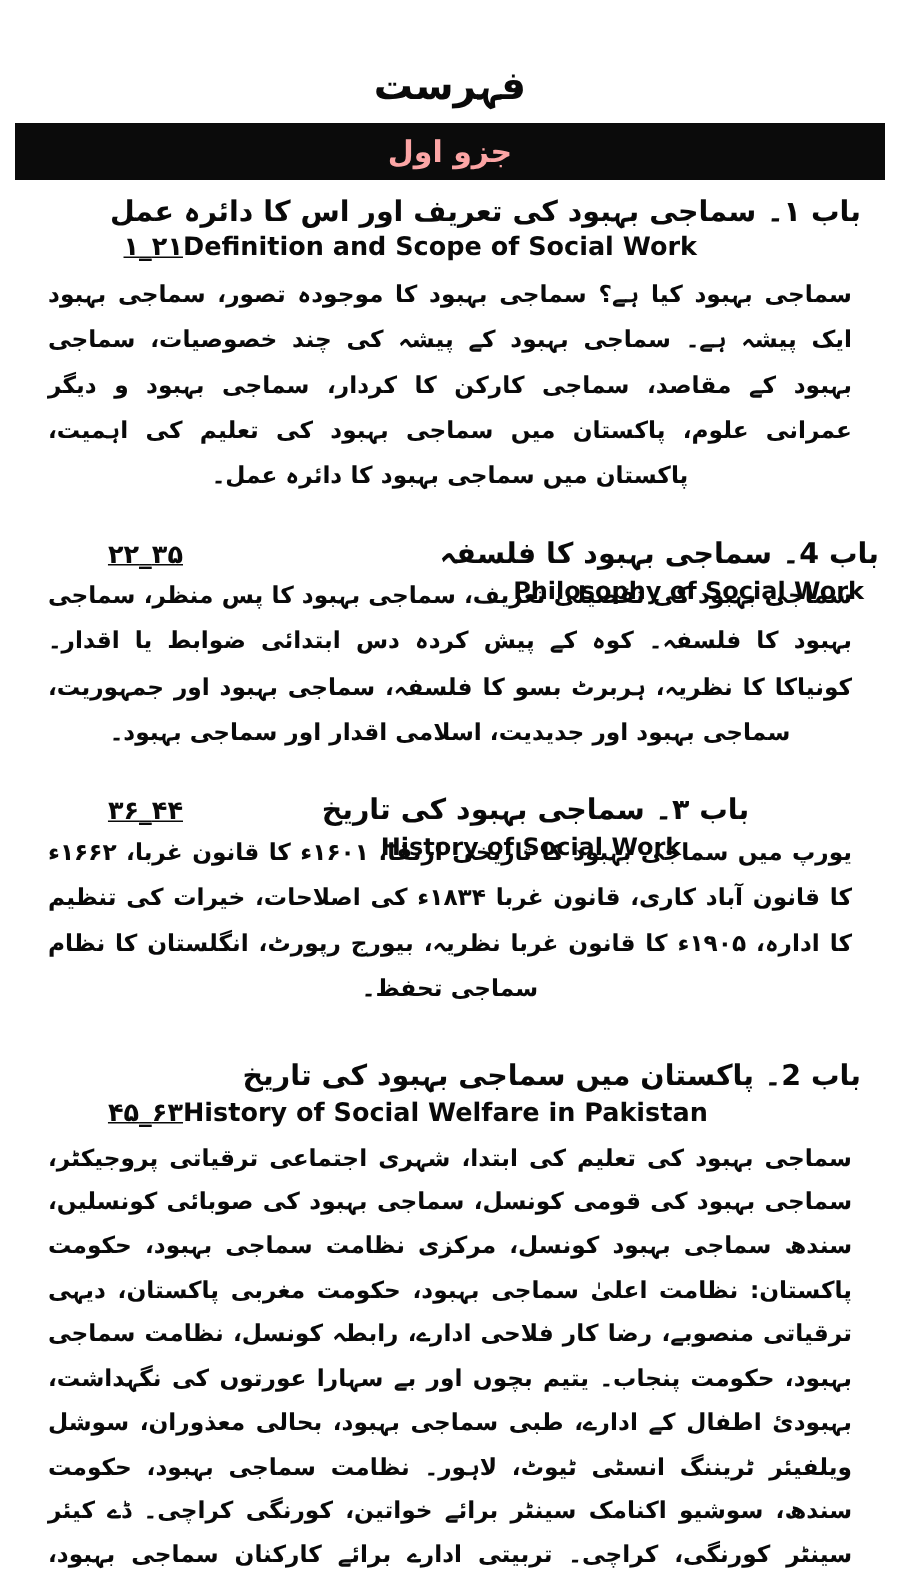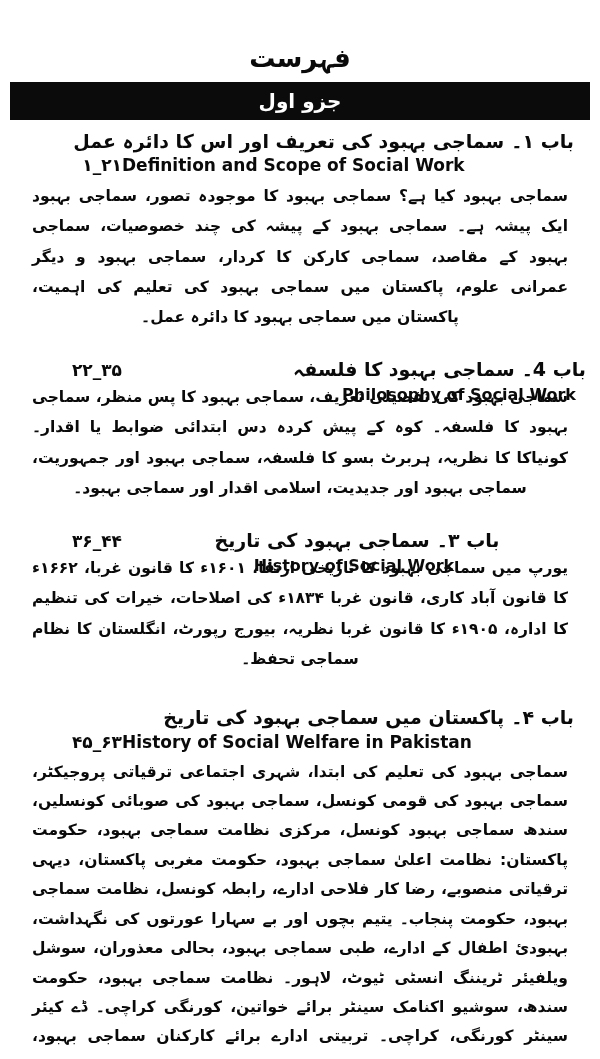--- a/index.html
+++ b/index.html
@@ -90,20 +90,21 @@
   .pages{
     font-size:17px;
     font-weight:700;
     letter-spacing:.5px;
     direction:rtl;
     unicode-bidi:isolate;
     width:108px;
     padding-left:14px;
     box-sizing:border-box;
     flex:0 0 auto;
+    text-decoration:underline;
   }
   .chap-en{
     flex:1 1 auto;
     font-size:17px;
     font-weight:700;
     direction:ltr;
     padding-right:64px;
   }
   
   .inline-en{
@@ -128,21 +129,21 @@
   .spacer-md{height:16px;}
   .spacer-lg{height:22px;}
 </style>
 </head>
 <body style="background: rgb(255, 255, 255); color: rgb(10, 10, 10);">
 
 <div class="page">
 
   <div class="masthead">
     <div class="doc-title">فہرست</div>
-    <div class="part-banner" style="background: rgb(11, 11, 11); color: #ffffff;">جزو اول</div>
+    <div class="part-banner" style="background: rgb(11, 11, 11); color: #fca5a5;">جزو اول</div>
   </div>
 
   <div class="toc">
 
     <div class="chapter">
       <div class="chap-urdu-row solo">
         <div class="chap-urdu">
           <span class="chap-no">باب ۱۔</span><span>سماجی بہبود کی تعریف اور اس کا دائرہ عمل</span>
         </div>
       </div>
@@ -181,21 +182,21 @@
         </div>
       </div>
       <div class="chap-body">یورپ میں سماجی بہبود کا تاریخی ارتقا، ۱۶۰۱ء کا قانون غربا، ۱۶۶۲ء کا قانون آباد کاری، قانون غربا ۱۸۳۴ء کی اصلاحات، خیرات کی تنظیم کا ادارہ، ۱۹۰۵ء کا قانون غربا نظریہ، بیورج رپورٹ، انگلستان کا نظام سماجی تحفظ۔</div>
     </div>
 
     <div class="spacer-lg"></div>
 
     <div class="chapter">
       <div class="chap-urdu-row solo">
         <div class="chap-urdu">
-          <span class="chap-no">باب ۴۔</span><span>پاکستان میں سماجی بہبود کی تاریخ</span>
+          <span class="chap-no">باب 2۔</span><span>پاکستان میں سماجی بہبود کی تاریخ</span>
         </div>
       </div>
       <div class="chap-en-row">
         <div class="pages">۶۳_۴۵</div>
         <div class="chap-en">History of Social Welfare in Pakistan</div>
       </div>
       <div class="chap-body tight">سماجی بہبود کی تعلیم کی ابتدا، شہری اجتماعی ترقیاتی پروجیکٹر، سماجی بہبود کی قومی کونسل، سماجی بہبود کی صوبائی کونسلیں، سندھ سماجی بہبود کونسل، مرکزی نظامت سماجی بہبود، حکومت پاکستان: نظامت اعلیٰ سماجی بہبود، حکومت مغربی پاکستان، دیہی ترقیاتی منصوبے، رضا کار فلاحی ادارے، رابطہ کونسل، نظامت سماجی بہبود، حکومت پنجاب۔ یتیم بچوں اور بے سہارا عورتوں کی نگہداشت، بہبودئ اطفال کے ادارے، طبی سماجی بہبود، بحالی معذوران، سوشل ویلفیئر ٹریننگ انسٹی ٹیوٹ، لاہور۔ نظامت سماجی بہبود، حکومت سندھ، سوشیو اکنامک سینٹر برائے خواتین، کورنگی کراچی۔ ڈے کیئر سینٹر کورنگی، کراچی۔ تربیتی ادارے برائے کارکنان سماجی بہبود، کراچی۔ دارالامان کراچی۔ صوبائی کمیشن برائے بہبود و ترقی اطفال، شعبہ کمیونٹی ڈیولپمنٹ و سوشل ویلفیئر، سٹی ڈسٹرکٹ گورنمنٹ کراچی۔ نظامت سماجی بہبود، حکومت سرحد، نظامت سماجی بہبود، حکومت بلوچستان، کوئٹہ۔</div>
     </div>
 
   </div>

